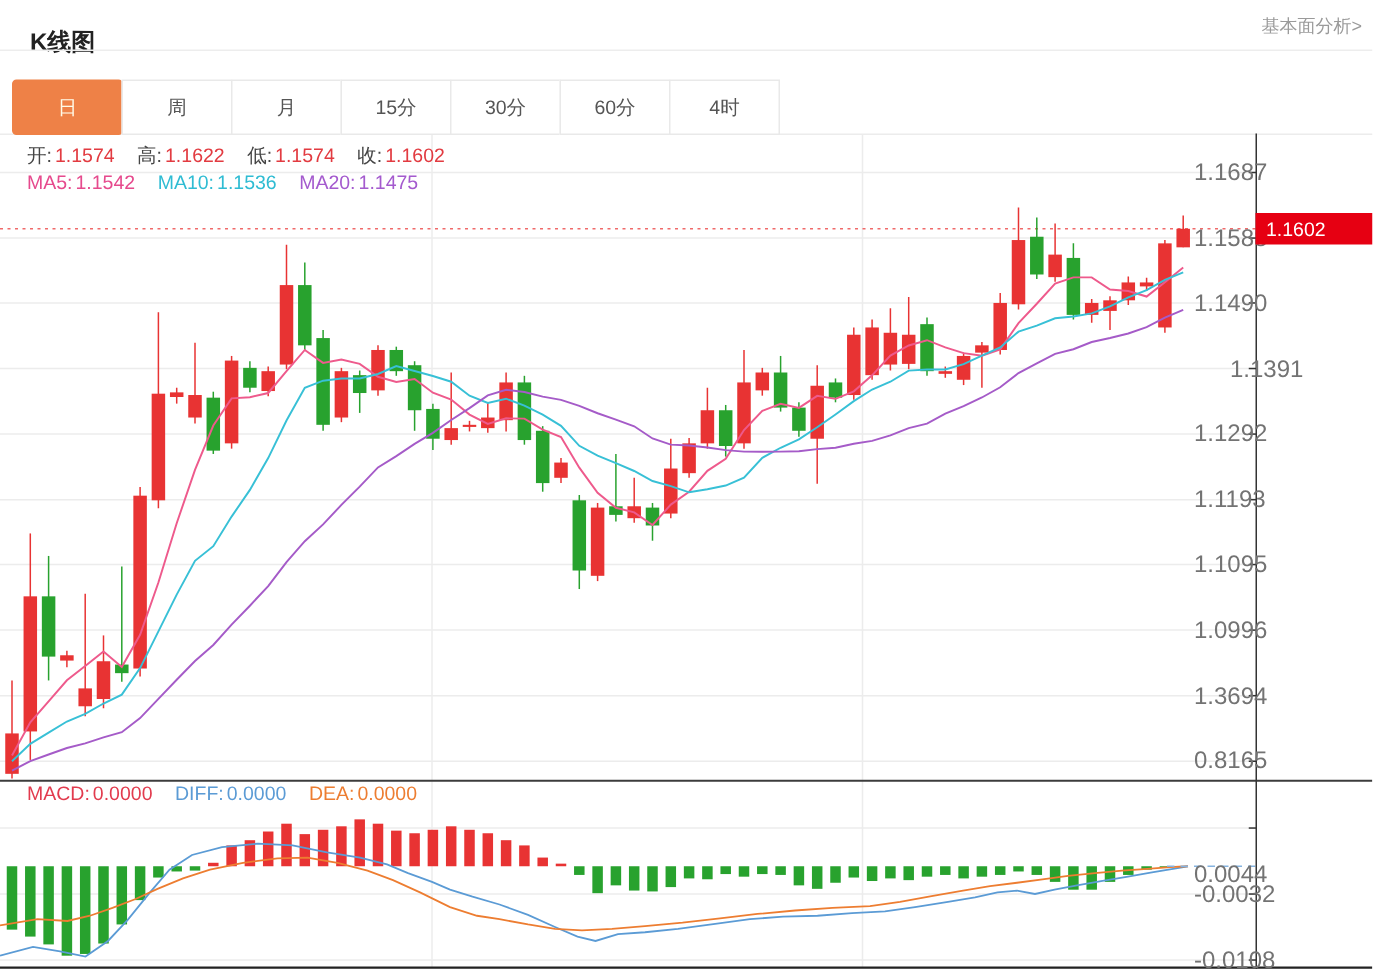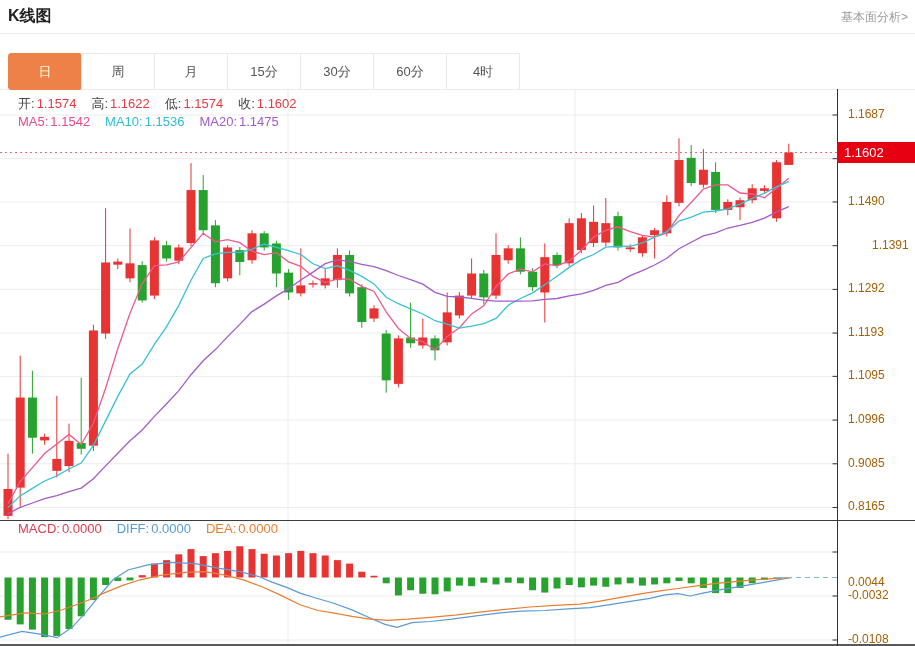--- a/index.html
+++ b/index.html
@@ -1,38 +1,38 @@
 <!DOCTYPE html>
 <html><head>
 <meta charset="utf-8">
 <style>
   html,body{margin:0;padding:0;}
   body{
     width:915px;height:646px;position:relative;overflow:hidden;
     background:#ffffff;font-family:"Liberation Sans","DejaVu Sans",sans-serif;
   }
-  .page-title{position:absolute;left:8px;top:6px;margin:0;font-size:16px;font-weight:bold;color:#222;}
+  .page-title{position:absolute;left:8px;top:6px;margin:12px;font-size:16px;font-weight:bold;color:#222;}
   .fund-link{position:absolute;right:7px;top:9px;font-size:12px;color:#9a9a9a;text-decoration:none;cursor:pointer;}
   .title-divider{position:absolute;left:0;top:33px;width:915px;height:1px;background:#ededed;}
   .tab-bar{position:absolute;left:8px;top:53px;display:flex;z-index:4;}
   .tab{
     width:72px;height:35px;line-height:35px;text-align:center;font-size:13px;color:#555;
     border:1px solid #e9e9e9;margin-left:-1px;background:#fff;cursor:pointer;box-sizing:content-box;
   }
   .tab:first-child{margin-left:0;}
   .tab.active{background:#ee8147;border-color:#ee8147;color:#fffbe8;border-radius:3px;}
   .chart-top-line{position:absolute;left:0;top:89px;width:915px;height:1px;background:#ececec;}
   svg.chart{position:absolute;left:0;top:0;z-index:1;}
   .legend{position:absolute;font-size:13px;white-space:nowrap;z-index:3;}
   #ohlc-legend{left:18px;top:95px;}
   #ma-legend{left:18px;top:114px;}
   #macd-legend{left:18px;top:521px;text-align:center;}
   .lg-item{margin-right:15px;}
   .lgl{margin-right:2px;}
-  .tick{position:absolute;left:848px;font-size:12px;color:#a16207;z-index:2;}
+  .tick{position:absolute;left:796px;font-size:16px;color:#737373;z-index:2;}
   .price-badge{
     position:absolute;left:837px;top:142px;width:78px;height:21px;box-sizing:border-box;
     background:#e60012;color:#ffffff;font-size:13px;line-height:21px;padding-left:7px;z-index:5;
   }
 </style>
 </head>
 <body>
 
 <h1 class="page-title">K线图</h1>
 <a class="fund-link">基本面分析&gt;</a>
@@ -312,21 +312,21 @@
 
 <div id="price-ticks">
     <div class="tick" style="top: 107px;">1.1687</div>
     <div class="tick" style="top: 150.708px;">1.1588</div>
     <div class="tick" style="top: 193.976px;">1.1490</div>
     <div class="tick" style="top: 237.684px; margin-left: 24px;">1.1391</div>
     <div class="tick" style="top: 281.392px;">1.1292</div>
     <div class="tick" style="top: 325.101px;">1.1193</div>
     <div class="tick" style="top: 368.368px;">1.1095</div>
     <div class="tick" style="top: 412.077px;">1.0996</div>
-    <div class="tick" style="top: 455.785px;">0.9085</div>
+    <div class="tick" style="top: 455.785px;">1.3694</div>
     <div class="tick" style="top: 499.493px;">0.8165</div>
   </div>
 <div id="macd-ticks">
     <div class="tick" style="top: 544.028px; margin-top: 31px;">0.0044</div>
     <div class="tick" style="top: 588.025px; text-align: right;">-0.0032</div>
     <div class="tick" style="top: 632.021px;">-0.0108</div>
   </div>
 
 <div class="price-badge">
   <span>1.1602</span>

